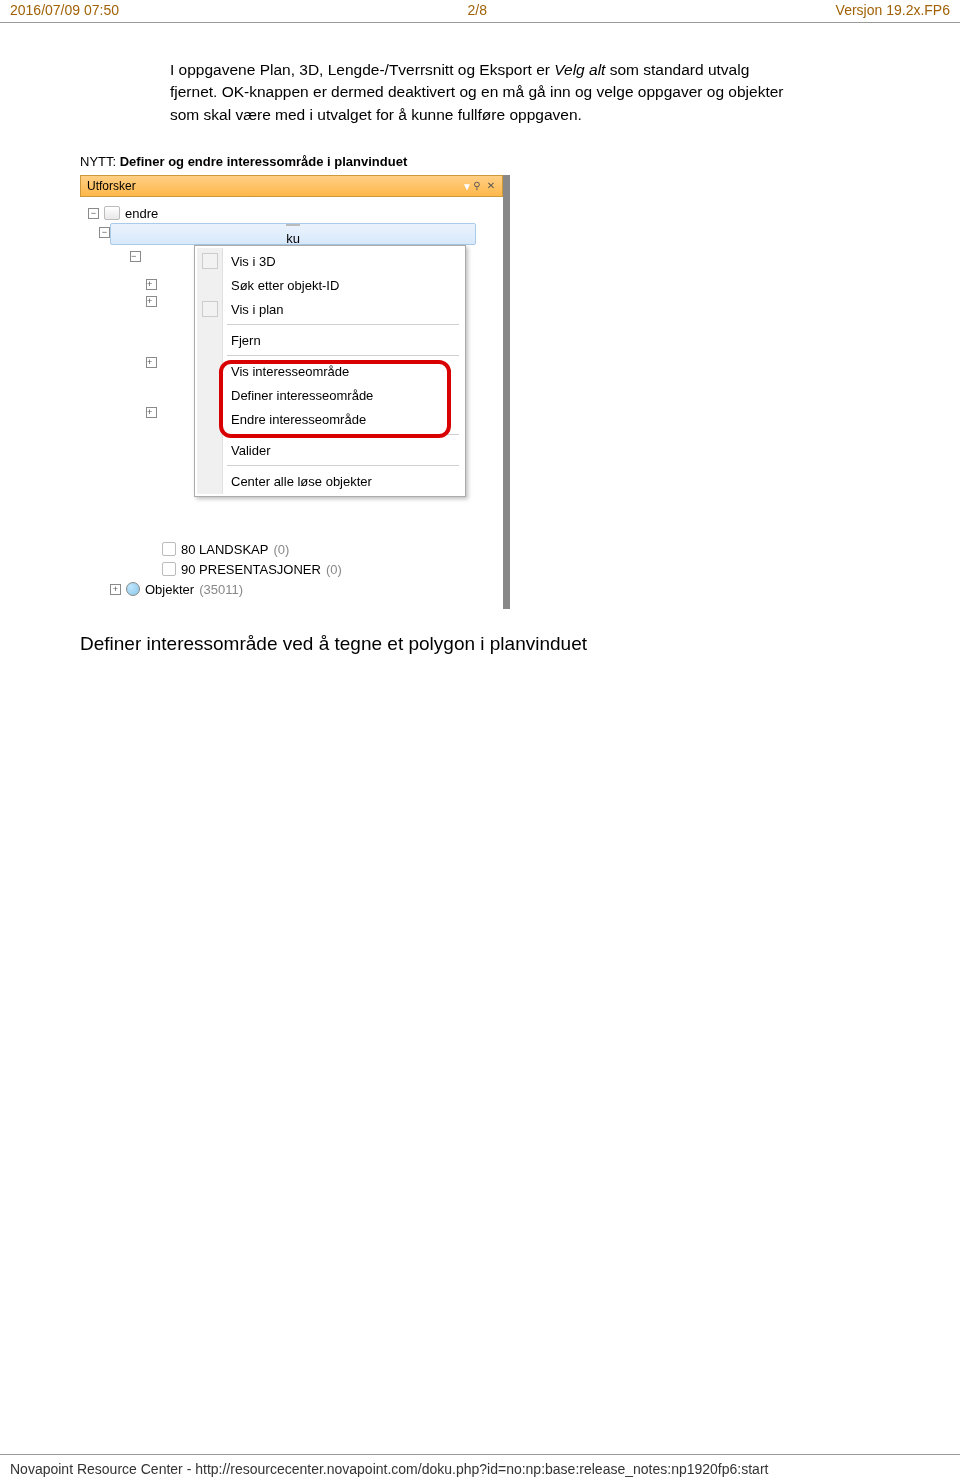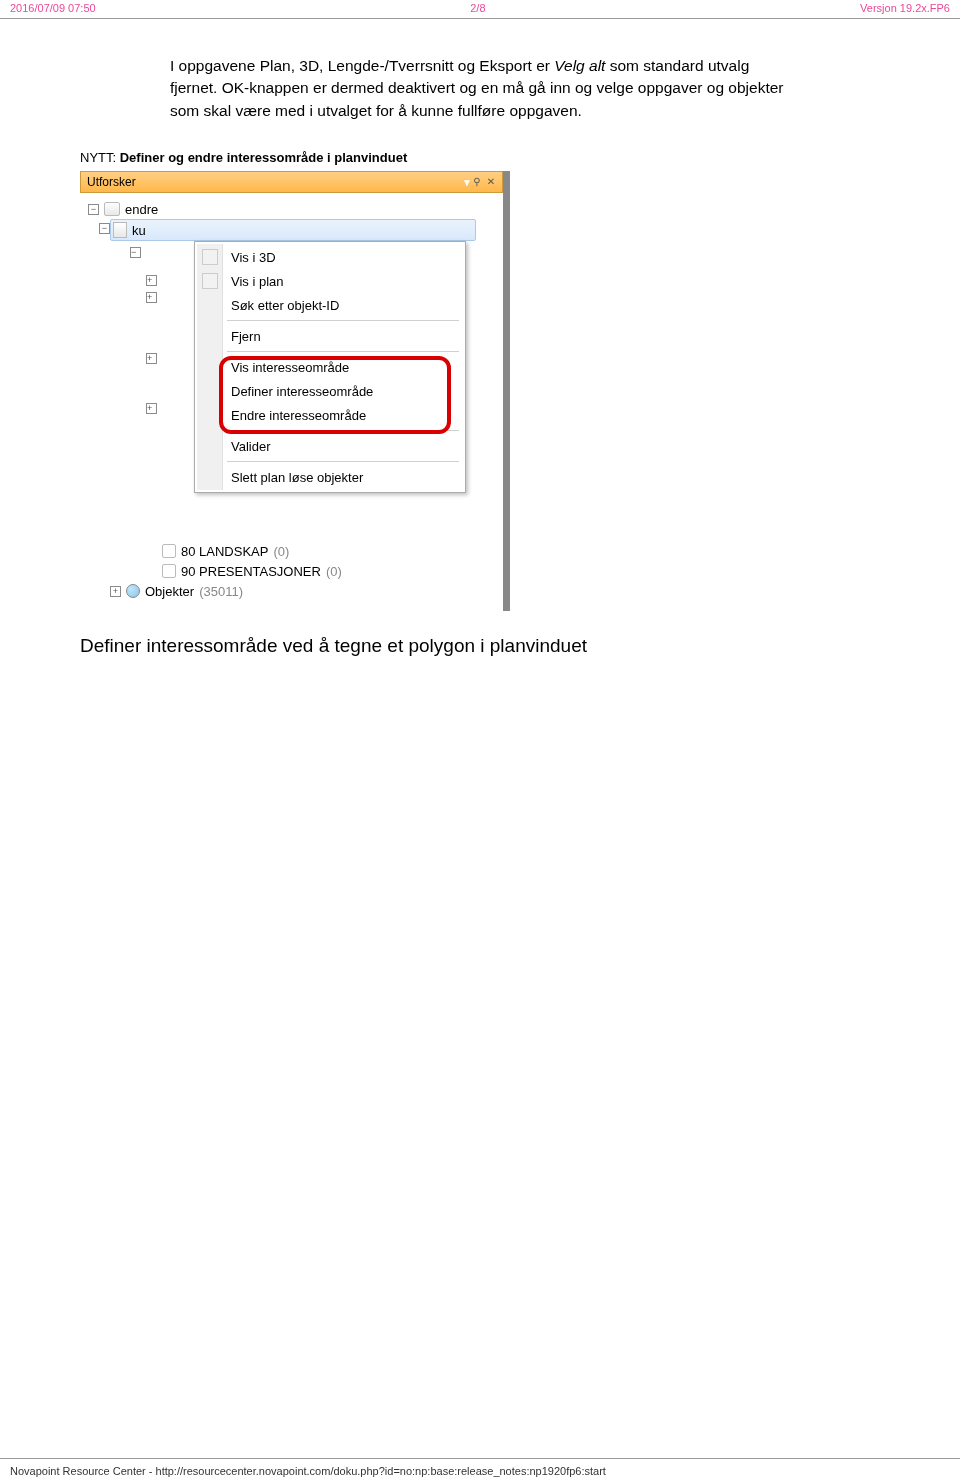--- a/index.html
+++ b/index.html
@@ -10,22 +10,22 @@
       background: #fff;
       width: 960px;
       min-height: 1483px;
       position: relative;
     }
     .header-line {
       border-bottom: 1px solid #999;
       padding: 2px 10px 4px;
       display: flex;
       justify-content: space-between;
-      font-size: 11px;
-      color: #ec4899;
+      font-size: 14px;
+      color: #a16207;
     }
     .content {
       padding: 30px 80px 20px 80px;
     }
     .paragraph {
       margin: 6px 16px 6px 90px;
       line-height: 1.45;
       font-size: 15.5px;
       color: #000;
       max-width: 620px;
@@ -118,20 +118,21 @@
       background: linear-gradient(#eaf3fc, #d8e9fb);
       border: 1px solid #a9cbe9;
       border-radius: 2px;
       display: flex;
       align-items: center;
       height: 22px;
       gap: 5px;
       padding: 0 2px;
       width: 366px;
       margin-left: 24px;
+      flex-direction: column;
     }
     .count { color: #888; }
 
     
     .context-menu {
       position: relative;
       margin: 2px 0 0 108px;
       width: 272px;
       background: #fff;
       border: 1px solid #ababab;
@@ -171,34 +172,34 @@
       position: absolute;
       border: 4px solid #d80000;
       border-radius: 12px;
       left: 24px; 
       top: 114px;
       width: 232px;
       height: 78px;
       z-index: 3;
     }
 
-    .below-menu { margin-top: 12px; }
+    .below-menu { margin-top: 6px; }
 
     .def-text {
       margin: 24px 0 16px 0;
       font-size: 19px;
     }
 
     .footer-line {
       position: absolute;
       bottom: 6px;
       left: 0; right: 0;
       border-top: 1px solid #999;
       padding: 6px 10px 0;
-      font-size: 11px;
+      font-size: 14px;
       color: #333;
     }
   </style>
 </head>
 <body>
 
 <div class="header-line">
   <span>2016/07/09 07:50</span>
   <span>2/8</span>
   <span>Versjon 19.2x.FP6</span>
@@ -261,47 +262,47 @@
 
         <div class="context-menu" style="position:absolute; top:-2px;">
           <div class="cm-left-strip"></div>
           <div class="red-box"></div>
 
           <div class="cm-item">
             <span class="cm-icon icon-menu"></span>
             <span>Vis i 3D</span>
           </div>
           <div class="cm-item">
+            <span>Søk etter objekt-ID</span>
+          </div>
+          <div class="cm-item">
             <span class="cm-icon icon-menu"></span>
             <span>Vis i plan</span>
           </div>
-          <div class="cm-item">
-            <span>Søk etter objekt-ID</span>
-          </div>
           <div class="cm-sep"></div>
           <div class="cm-item">
             <span>Fjern</span>
           </div>
           <div class="cm-sep"></div>
           <div class="cm-item">
             <span>Vis interesseområde</span>
           </div>
           <div class="cm-item">
             <span>Definer interesseområde</span>
           </div>
           <div class="cm-item">
             <span>Endre interesseområde</span>
           </div>
           <div class="cm-sep"></div>
           <div class="cm-item">
             <span>Valider</span>
           </div>
           <div class="cm-sep"></div>
           <div class="cm-item">
-            <span>Slett plan løse objekter</span>
+            <span>Center alle løse objekter</span>
           </div>
         </div>
       </div>
 
       <div class="below-menu">
         <div class="tree-row" style="padding-left:60px;">
           <span class="exp-spacer"></span>
           <span class="icon-task"></span>
           <span>80 LANDSKAP </span>
           <span class="count">(0)</span>

